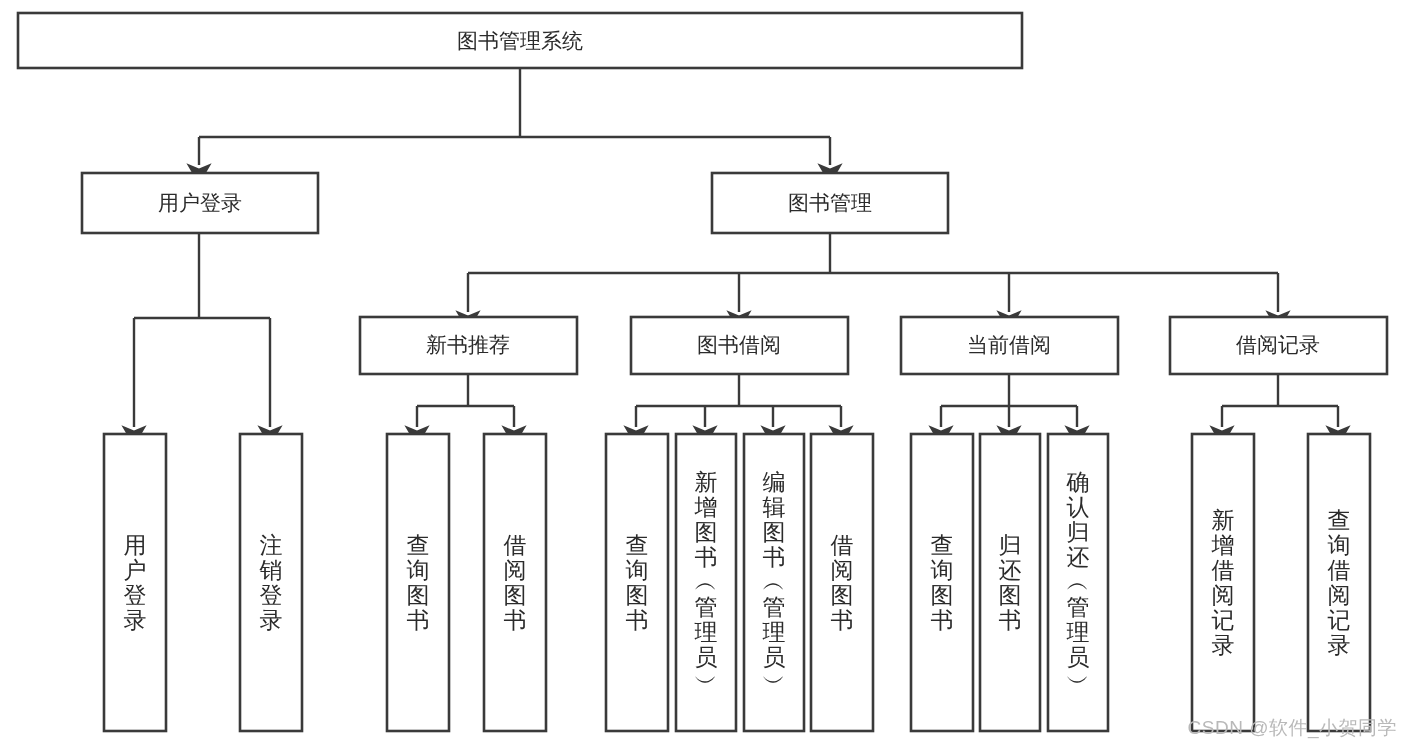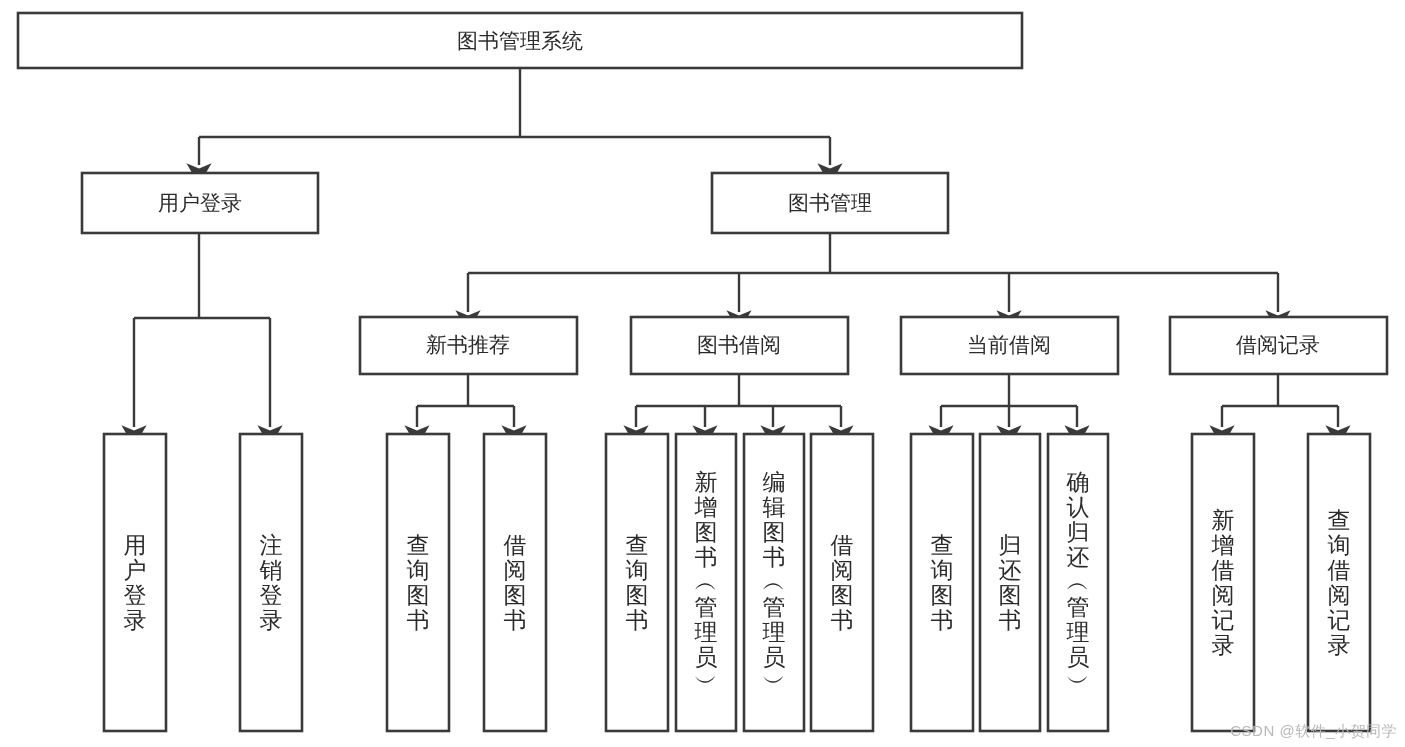--- a/index.html
+++ b/index.html
@@ -40,21 +40,21 @@
   }
   .arrow-head {
     fill: #3a3a3a;
     stroke: none;
   }
   .watermark {
     position: absolute;
     right: 8px;
     bottom: 6px;
     font-family: "Liberation Sans", "DejaVu Sans", sans-serif;
-    font-size: 15px;
+    font-size: 19px;
     color: #b9b9b9;
     letter-spacing: 0.5px;
     white-space: nowrap;
     pointer-events: none;
   }
   .vlabel-wrap {
     position: absolute;
     display: flex;
     flex-direction: column;
     align-items: center;

